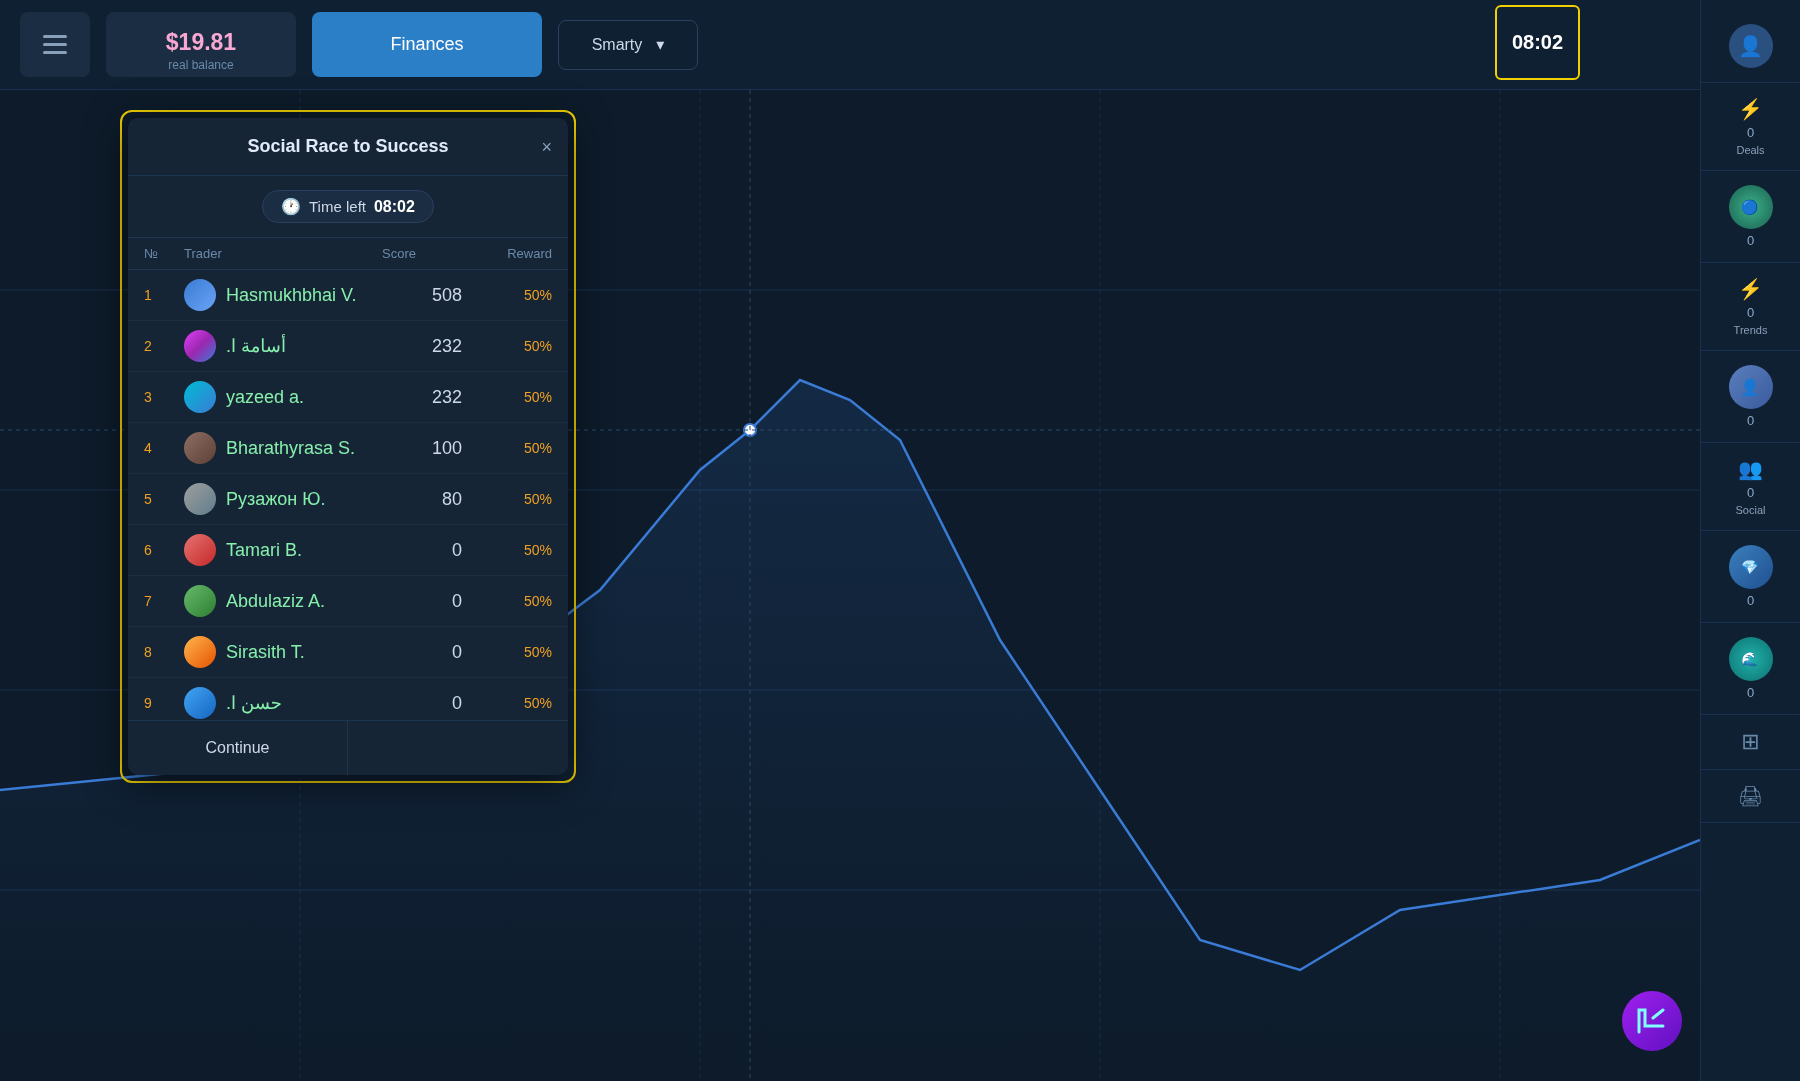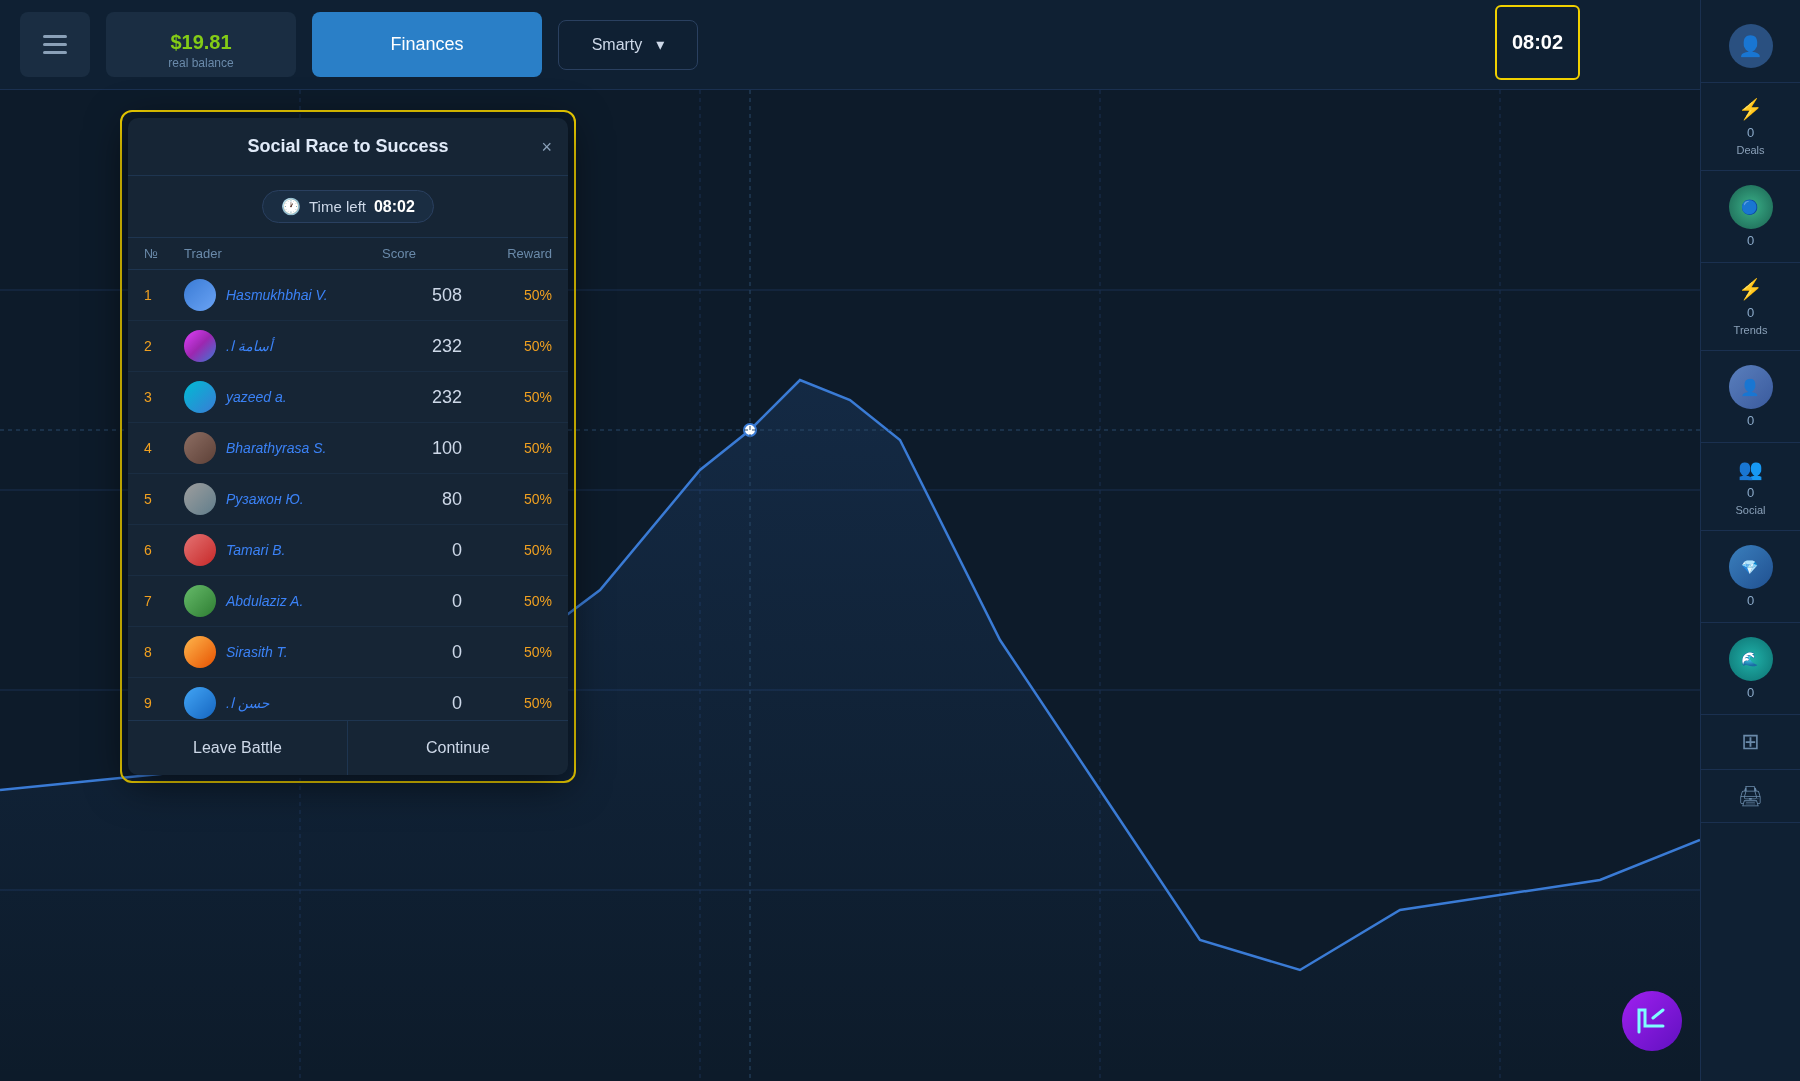--- a/index.html
+++ b/index.html
@@ -38,22 +38,22 @@
     .balance-btn {
       width: 190px; height: 65px;
       background: #1a2d42;
       border: none;
       border-radius: 8px;
       display: flex; flex-direction: column; align-items: center; justify-content: center;
       cursor: pointer;
       gap: 2px;
     }
     .balance-amount {
-      color: #84cc16;
-      font-size: 20px;
+      color: #f9a8d4;
+      font-size: 23px;
       font-weight: 600;
       margin-top: 12px;
     }
     .balance-label {
       color: #6a8aaa;
       font-size: 12px;
     }
     .finances-btn {
       width: 230px; height: 65px;
       background: #2a7fc7;
@@ -280,23 +280,22 @@
     }
     .trader-avatar {
       width: 32px; height: 32px;
       border-radius: 50%;
       overflow: hidden;
       flex-shrink: 0;
       display: flex; align-items: center; justify-content: center;
       font-size: 14px;
     }
     .trader-name {
-      font-size: 14px;
-      color: #3b82f6;
-      font-style: italic;
+      font-size: 18px;
+      color: #86efac;
     }
     .score-cell {
       text-align: right;
       font-size: 18px;
       color: #cdd8e8;
     }
     .reward-cell {
       text-align: right;
       font-size: 14px;
       color: #f0a020;
@@ -563,18 +562,17 @@
         <div class="trader-avatar av-9"></div>
         <span class="trader-name">.حسن ا</span>
       </div>
       <span class="score-cell">0</span>
       <span class="reward-cell">50%</span>
     </div>
           </div>
       </div>
 
       <div class="modal-footer">
-        <button class="footer-btn">Leave Battle</button>
         <button class="footer-btn">Continue</button>
       </div>
     </div>
   </div>
 </div>
 
 </body></html>

